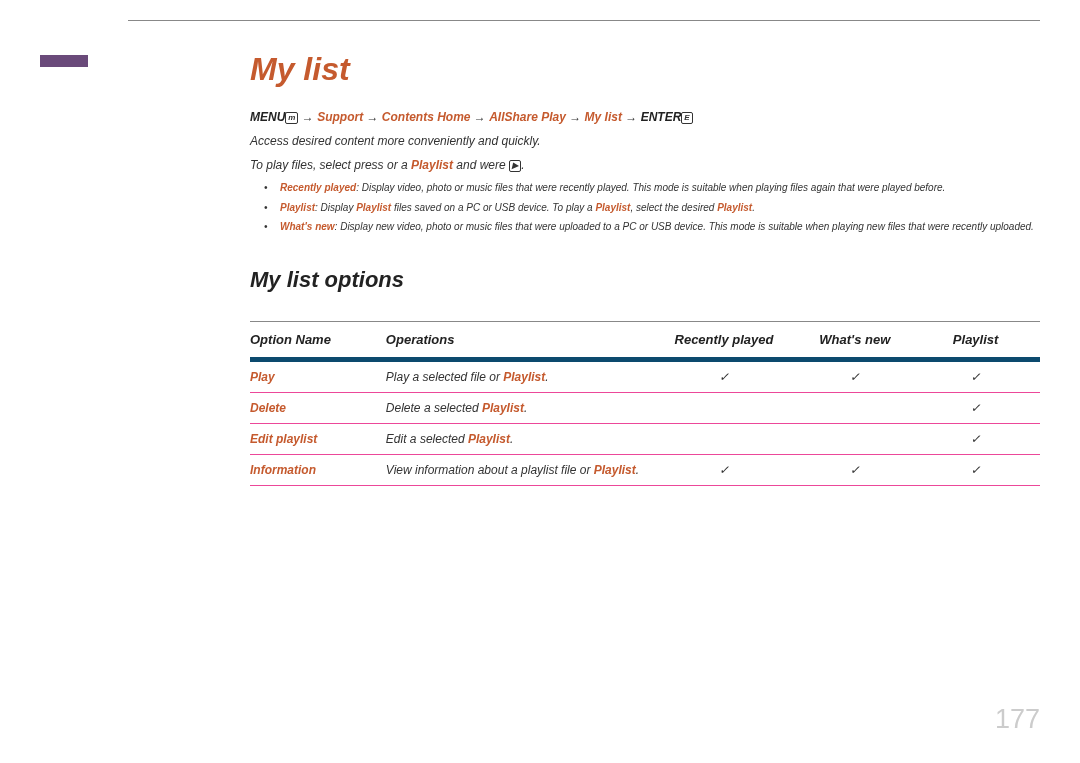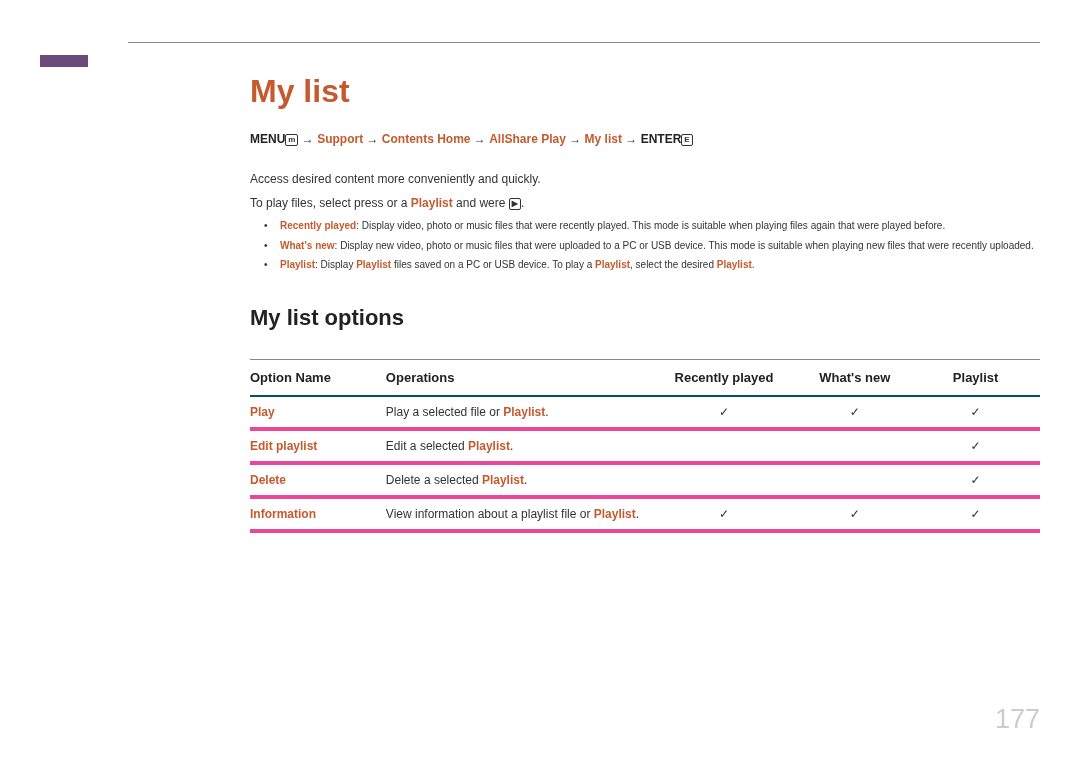--- a/index.html
+++ b/index.html
@@ -5,21 +5,22 @@
   * { margin: 0; padding: 0; box-sizing: border-box; }
   body {
     font-family: "Segoe UI", Arial, sans-serif;
     background: #fff;
     color: #333;
     width: 1080px;
     height: 763px;
     position: relative;
   }
   .page {
-    padding: 42px 40px 0 40px;
+    padding: 20px 40px 0 40px;
+    font-style: italic;
   }
   .top-rule {
     border-top: 1px solid #888;
     margin-left: 88px;
     margin-bottom: 30px;
   }
   .side-tab {
     position: absolute;
     top: 55px;
     left: 40px;
@@ -32,21 +33,21 @@
     margin-right: 0;
   }
   h1.title {
     color: #c55a2e;
     font-size: 32px;
     font-weight: 600;
     margin-bottom: 22px;
   }
   .breadcrumb {
     font-size: 12px;
-    margin-bottom: 24px;
+    margin-bottom: 8px;
     color: #333;
   }
   .breadcrumb .term { color: #c55a2e; font-weight: 600; }
   .breadcrumb .bold { font-weight: 700; color: #222; }
   .icon-box {
     display: inline-block;
     border: 1px solid #333;
     border-radius: 2px;
     font-size: 8px;
     line-height: 1;
@@ -91,27 +92,27 @@
     width: 100%;
     border-collapse: collapse;
     font-size: 12px;
   }
   table.options th {
     text-align: left;
     font-weight: 700;
     color: #222;
     padding: 10px 8px 10px 0;
     border-top: 1px solid #888;
-    border-bottom: 2px solid #0c4a6e;
+    border-bottom: 5px solid #0c4a6e;
     font-size: 13px;
   }
   table.options th.center, table.options td.center { text-align: center; }
   table.options td {
     padding: 8px 8px 8px 0;
-    border-bottom: 4px solid #ec4899;
+    border-bottom: 1px solid #ec4899;
     color: #333;
     vertical-align: top;
   }
   table.options td.name { color: #c55a2e; font-weight: 600; width: 135px; }
   table.options td .term { color: #c55a2e; font-weight: 600; }
   .check { font-family: "Segoe UI Symbol", Arial; }
   .col-op { width: 270px; }
   .col-recent { width: 140px; }
   .col-new { width: 120px; }
   .col-play { width: 120px; }
@@ -153,24 +154,24 @@
 
     <p class="intro">
       <span>To play files, select press or a </span><span class="term">Playlist</span><span> and were </span><span class="icon-box">▶</span><span>.</span>
     </p>
 
     <ul class="bullets">
       <li>
         <span class="term">Recently played</span><span>: Display video, photo or music files that were recently played. This mode is suitable when playing files again that were played before.</span>
       </li>
       <li>
-        <span class="term">What's new</span><span>: Display new video, photo or music files that were uploaded to a PC or USB device. This mode is suitable when playing new files that were recently uploaded.</span>
+        <span class="term">Playlist</span><span>: Display </span><span class="term">Playlist</span><span> files saved on a PC or USB device. To play a </span><span class="term">Playlist</span><span>, select the desired </span><span class="term">Playlist</span><span>.</span>
       </li>
       <li>
-        <span class="term">Playlist</span><span>: Display </span><span class="term">Playlist</span><span> files saved on a PC or USB device. To play a </span><span class="term">Playlist</span><span>, select the desired </span><span class="term">Playlist</span><span>.</span>
+        <span class="term">What's new</span><span>: Display new video, photo or music files that were uploaded to a PC or USB device. This mode is suitable when playing new files that were recently uploaded.</span>
       </li>
     </ul>
 
     <h2 class="subhead">My list options</h2>
 
     <table class="options">
       <thead>
         <tr>
           <th>Option Name</th>
           <th class="col-op">Operations</th>
@@ -181,34 +182,34 @@
       </thead>
       <tbody>
         <tr>
           <td class="name">Play</td>
           <td><span>Play a selected file or </span><span class="term">Playlist</span><span>.</span></td>
           <td class="center check">✓</td>
           <td class="center check">✓</td>
           <td class="center check">✓</td>
         </tr>
         <tr>
+          <td class="name">Delete</td>
+          <td><span>Delete a selected </span><span class="term">Playlist</span><span>.</span></td>
+          <td class="center check"></td>
+          <td class="center check"></td>
+          <td class="center check">✓</td>
+        </tr>
+        <tr>
           <td class="name">Edit playlist</td>
           <td><span>Edit a selected </span><span class="term">Playlist</span><span>.</span></td>
           <td class="center check"></td>
           <td class="center check"></td>
           <td class="center check">✓</td>
         </tr>
         <tr>
-          <td class="name">Delete</td>
-          <td><span>Delete a selected </span><span class="term">Playlist</span><span>.</span></td>
-          <td class="center check"></td>
-          <td class="center check"></td>
-          <td class="center check">✓</td>
-        </tr>
-        <tr>
           <td class="name">Information</td>
           <td><span>View information about a playlist file or </span><span class="term">Playlist</span><span>.</span></td>
           <td class="center check">✓</td>
           <td class="center check">✓</td>
           <td class="center check">✓</td>
         </tr>
       </tbody>
     </table>
 
   </div>

